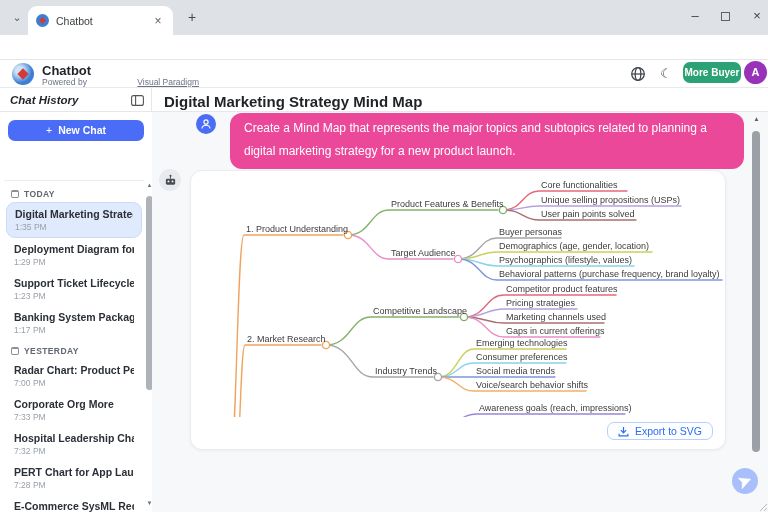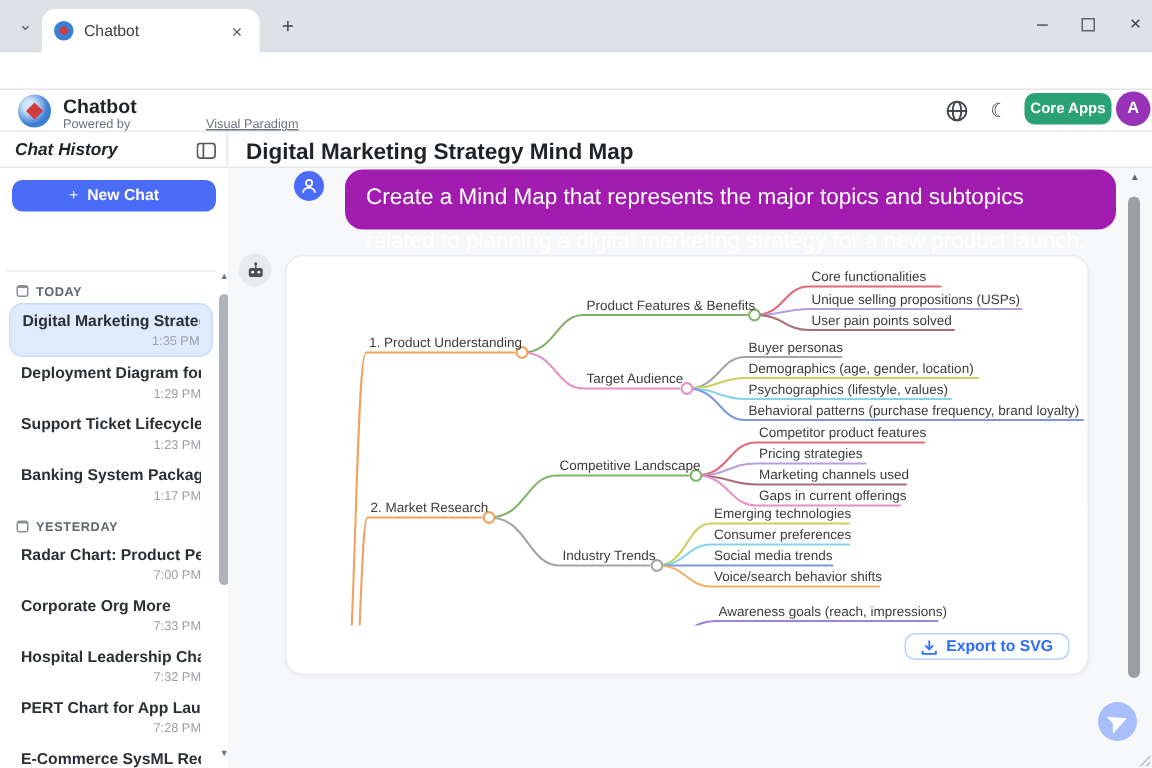--- a/index.html
+++ b/index.html
@@ -53,33 +53,33 @@
   .new-chat { position:absolute; left:8px; top:8px; width:136px; height:21px; background:#4a6cf7; border:none; border-radius:7px; color:#fff; font-size:10.5px; font-weight:bold; text-align:center; line-height:21px; }
   .new-chat .plus { font-weight:normal; margin-right:6px; }
   .search { position:absolute; left:8px; top:37px; width:136px; height:20px; border:1px solid #d9dde3; border-radius:7px; font-size:9.5px; padding:0 8px; color:#333; font-family:"Liberation Sans",sans-serif; }
   .search::placeholder { color:#9aa0a8; }
   .chat-list { position:absolute; left:4px; top:68px; width:140px; border-top:1px solid #ececf0; padding-top:2px; }
   .section-label { display:flex; align-items:center; gap:5px; font-size:8.5px; font-weight:bold; color:#5f6670; letter-spacing:.4px; margin:5px 0 2px 7px; height:12px; }
   .cal-icon { width:8px; height:8px; border:1px solid #8a8f98; border-top-width:2.5px; border-radius:2px; }
   .chat-item { padding:5px 8px 5px 8px; border-radius:9px; margin:0 2px; }
   .chat-item.selected { background:#dfeafd; border:1px solid #c9dcfb; }
   .ci-title { font-size:10.5px; font-weight:bold; color:#2b2f36; white-space:nowrap; overflow:hidden; }
-  .ci-time { font-size:8.5px; color:#9aa0a8; margin-top:2px;text-align:right; }
+  .ci-time { font-size:8.5px; color:#9aa0a8; margin-top:2px; }
   .side-scroll-thumb { left:146px; top:196px; width:7px; height:194px; background:#aeb3b9; border-radius:4px; }
   .side-arrow { left:145px; width:9px; font-size:6px; color:#6d7178; text-align:center; }
 
   
   .chat { left:152px; top:112px; width:616px; height:343px; background:#f7f8fa; overflow:hidden; }
   .msg-avatar { left:44px; top:2px; width:20px; height:20px; border-radius:50%; background:#4a6cf7; display:flex; align-items:center; justify-content:center; position:absolute; }
-  .bubble { left:78px; top:1px; width:514px; height:40px; background:#a21caf; border-radius:12px; color:#fff; font-size:15px; line-height:1.95; padding:4px 14px; position:absolute; }
+  .bubble { left:78px; top:1px; width:514px; height:56px; background:#ec4899; border-radius:12px; color:#fff; font-size:12px; line-height:1.95; padding:4px 14px; position:absolute; }
   .bot-avatar { left:7px; top:57px; width:22px; height:22px; border-radius:50%; background:#e8eaee; display:flex; align-items:center; justify-content:center; position:absolute; }
   .card { left:38px; top:58px; width:536px; height:280px; background:#fff; border:1px solid #ececf0; border-radius:12px; position:absolute; box-shadow:0 1px 3px rgba(0,0,0,.05); overflow:hidden; }
   .mindmap { position:absolute; left:0; top:0; }
   .mindmap text { font-size:9px; fill:#3c3c3c; }
-  .export-btn { position:absolute; right:12px; top:251px; height:18px; background:#fdfeff; border:1px solid #b7d0fb; border-radius:7px; color:#2b6df5; font-size:10.5px; font-weight:bold; display:flex; align-items:center; gap:6px; padding:0 10px; }
+  .export-btn { position:absolute; right:12px; top:251px; height:18px; background:#fdfeff; border:1px solid #b7d0fb; border-radius:7px; color:#2b6df5; font-size:10.5px; font-weight:normal; display:flex; align-items:center; gap:6px; padding:0 10px; }
   .chat-scroll-track { left:598px; top:0; width:14px; height:343px; position:absolute; }
   .chat-scroll-thumb { position:absolute; left:2px; top:19px; width:8px; height:321px; background:#9aa0a6; border-radius:4px; }
   .chat-scroll-up { position:absolute; left:2px; top:3px; width:9px; font-size:6.5px; color:#5f6368; text-align:center; }
 
   
   .inputbar { left:152px; top:455px; width:616px; height:57px; background:#f7f8fa; }
   .msg-input { position:absolute; left:13px; top:7px; width:560px; height:40px; border:1px solid #d8dce1; border-radius:9px; resize:none; font-family:"Liberation Sans",sans-serif; font-size:10.5px; padding:10px 12px; color:#333; background:#fff; outline:none; }
   .msg-input::placeholder { color:#8d939e; }
   .send-btn { position:absolute; left:580px; top:13px; width:26px; height:26px; border-radius:50%; background:#a8bffb; border:none; display:flex; align-items:center; justify-content:center; }
   .grip { position:absolute; right:1px; bottom:1px; }
@@ -143,21 +143,21 @@
   <a href="#">Visual Paradigm</a>
 </div>
 <svg class="abs hdr-ic" style="left:630px;" viewBox="0 0 14 14">
   <g fill="none" stroke="#3f434a" stroke-width="1.1">
     <circle cx="7" cy="7" r="5.5"></circle>
       <ellipse cx="7" cy="7" rx="2.5" ry="5.5"></ellipse>
       <line x1="1.5" y1="7" x2="12.5" y2="7"></line>
   </g>
 </svg>
 <div class="abs hdr-ic moon" style="left:658px;">☾</div>
-<button class="abs more-apps">Core Apps</button>
+<button class="abs more-apps">More Buyer</button>
 <div class="abs hdr-avatar">A</div>
 
 <div class="abs side-head"></div>
 <div class="abs side-head-title">Chat History</div>
 <svg class="abs panel-ic" width="13" height="11" viewBox="0 0 13 11">
   <rect x="0.6" y="0.6" width="11.8" height="9.8" rx="2" fill="none" stroke="#555" stroke-width="1.1"></rect>
   <line x1="4.6" y1="0.6" x2="4.6" y2="10.4" stroke="#555" stroke-width="1.1"></line>
 </svg>
 <div class="abs main-head">
   <div class="main-title">Digital Marketing Strategy Mind Map</div>

